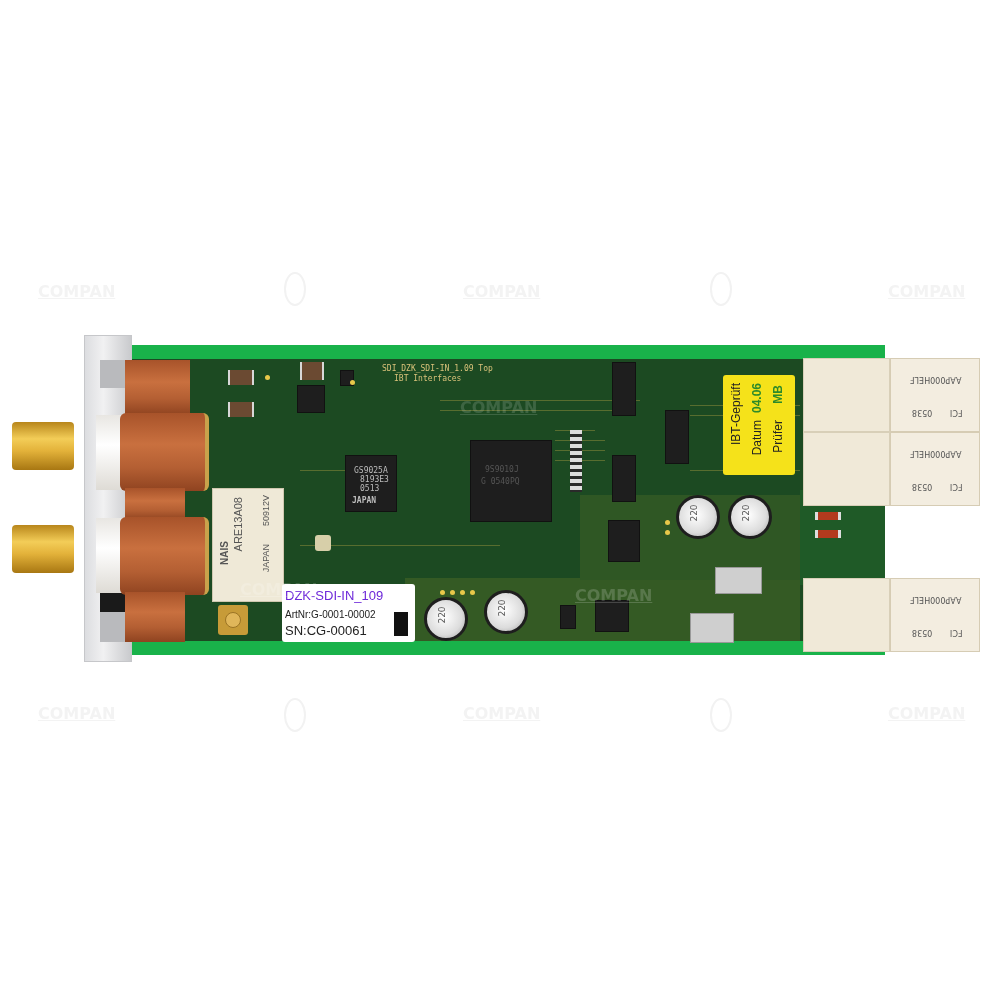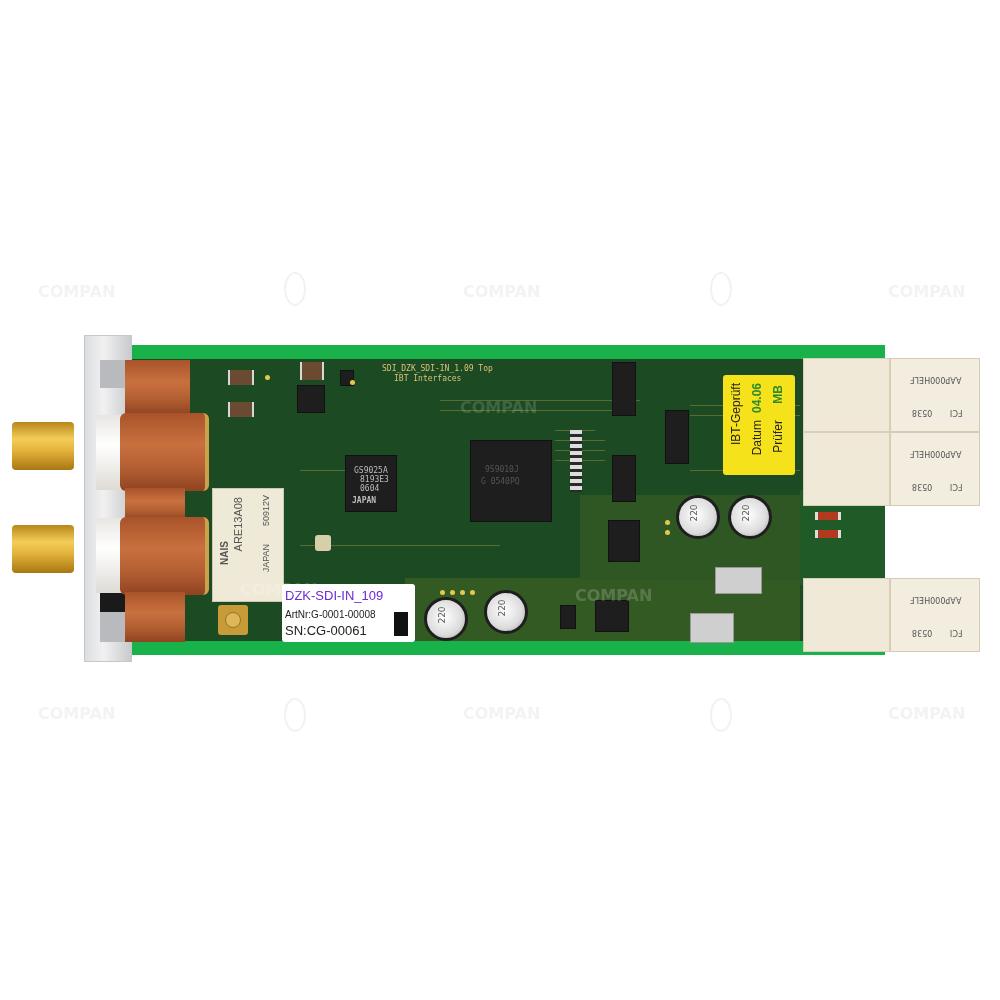--- a/index.html
+++ b/index.html
@@ -1,18 +1,18 @@
 <!DOCTYPE html>
 <html><head>
 <meta charset="utf-8">
 <style>
   html,body{margin:0;padding:0;background:#ffffff;}
   body{width:1000px;height:1000px;position:relative;overflow:hidden;font-family:"Liberation Sans",sans-serif;}
   .abs{position:absolute;}
-  .wm{position:absolute;color:#f3f3f3;font-weight:bold;font-size:16px;letter-spacing:0px;font-family:"DejaVu Sans",sans-serif;}
+  .wm{position:absolute;color:#f3f3f3;font-weight:bold;font-size:16px;letter-spacing:0px;font-family:"DejaVu Sans",sans-serif;text-decoration:underline;}
   .wm-logo{position:absolute;width:18px;height:30px;border:2px solid #f2f2f2;border-radius:50%;}
   
   .bracket{left:84px;top:335px;width:46px;height:325px;background:linear-gradient(90deg,#dcdde0,#f1f1f2 40%,#c9cacd);border:1px solid #c6c7ca;}
   .bnc{background:linear-gradient(180deg,#b8861b,#f3cd58 35%,#e3b23a 60%,#a87712);border-radius:4px;}
   .teflon{background:linear-gradient(180deg,#e8e6e2,#ffffff 40%,#dedbd5);}
   .copper{background:linear-gradient(180deg,#a8532a,#c9703f 40%,#b45f33 70%,#8f4320);}
   .pcb{left:125px;top:345px;width:760px;height:310px;background:#1c4a22;border-radius:2px;}
   .pcb-edge-top{left:125px;top:345px;width:760px;height:14px;background:#19b24a;}
   .pcb-edge-bot{left:125px;top:641px;width:760px;height:14px;background:#19b24a;}
   .chip{background:#1e1e1e;border:1px solid #111;}
@@ -87,21 +87,21 @@
   <div class="smd" style="left:300px;top:362px;width:20px;height:18px;"></div>
   <div class="abs chip" style="left:297px;top:385px;width:26px;height:26px;"></div>
   <div class="abs chip" style="left:340px;top:370px;width:12px;height:14px;"></div>
 
   <div class="silk" style="left:382px;top:364px;">SDI_DZK_SDI-IN_1.09  Top</div>
   <div class="silk" style="left:394px;top:374px;">IBT Interfaces</div>
 
   <div class="abs chip" style="left:345px;top:455px;width:50px;height:55px;">
     <div class="chip-text" style="left:8px;top:10px;">GS9025A</div>
     <div class="chip-text" style="left:14px;top:19px;">8193E3</div>
-    <div class="chip-text" style="left:14px;top:28px;">0604</div>
+    <div class="chip-text" style="left:14px;top:28px;">0513</div>
     <div class="chip-text" style="left:6px;top:40px;font-weight:bold;">JAPAN</div>
   </div>
 
   <div class="abs chip" style="left:470px;top:440px;width:80px;height:80px;">
     <div class="chip-text" style="left:14px;top:24px;color:#555;">9S9010J</div>
     <div class="chip-text" style="left:10px;top:36px;color:#555;">G 0540PQ</div>
   </div>
 
   <div class="abs chip" style="left:612px;top:362px;width:22px;height:52px;"></div>
   <div class="abs chip" style="left:665px;top:410px;width:22px;height:52px;"></div>
@@ -116,21 +116,21 @@
   </div>
 
   <div class="abs" style="left:315px;top:535px;width:16px;height:16px;background:#d7cfa9;border-radius:3px;"></div>
 
   <div class="abs" style="left:218px;top:605px;width:30px;height:30px;background:#c79b38;border-radius:3px;">
     <div class="abs" style="left:7px;top:7px;width:14px;height:14px;border-radius:50%;background:#e0b65a;border:1px solid #9b7424;"></div>
   </div>
 
   <div class="abs label" style="left:282px;top:584px;width:133px;height:58px;">
     <div class="abs" style="left:3px;top:4px;font-size:13px;color:#6d28d9;">DZK-SDI-IN_109</div>
-    <div class="abs" style="left:3px;top:25px;font-size:10px;color:#222;">ArtNr:G-0001-00008</div>
+    <div class="abs" style="left:3px;top:25px;font-size:10px;color:#222;">ArtNr:G-0001-00002</div>
     <div class="abs" style="left:3px;top:39px;font-size:13px;color:#222;">SN:CG-00061</div>
     <div class="abs" style="left:112px;top:28px;width:14px;height:24px;background:#111;"></div>
   </div>
 
   <div class="abs cap" style="left:424px;top:597px;width:38px;height:38px;">
     <div class="cap-text" style="left:6px;top:10px;">220</div>
   </div>
   <div class="abs cap" style="left:484px;top:590px;width:38px;height:38px;">
     <div class="cap-text" style="left:6px;top:10px;">220</div>
   </div>

